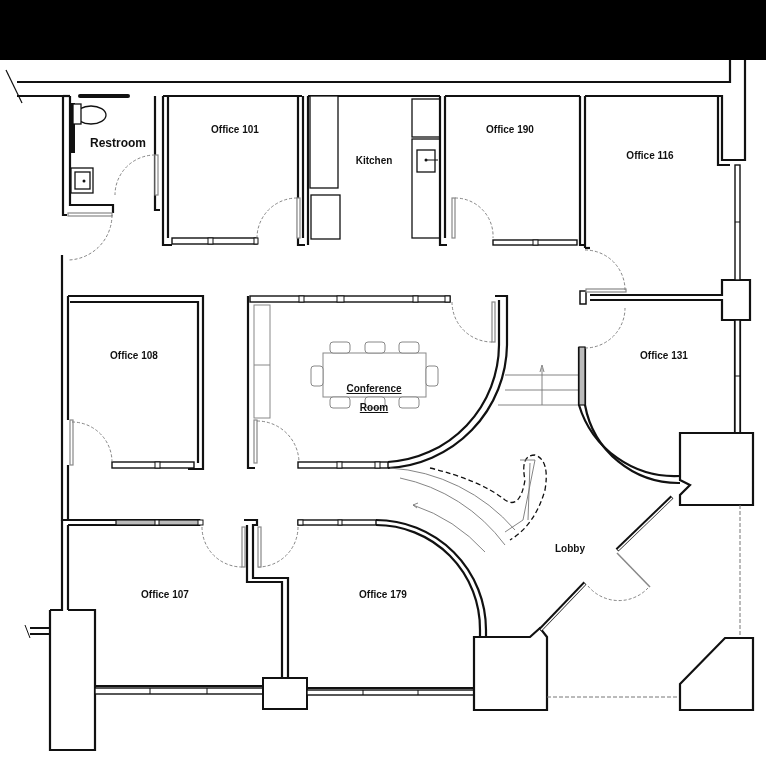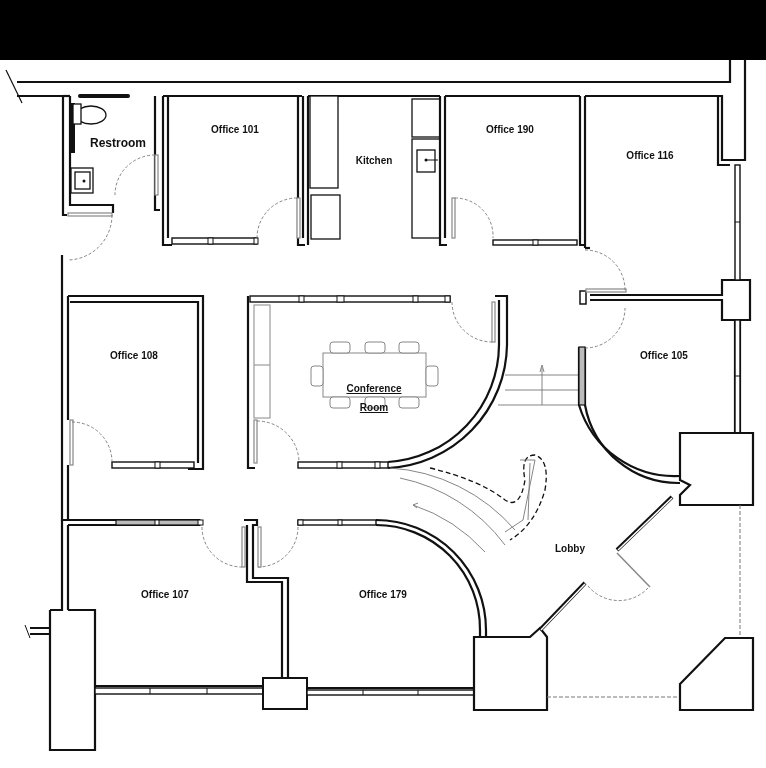--- a/index.html
+++ b/index.html
@@ -232,16 +232,16 @@
 <div class="label small" style="left:118px; top:143px;">Restroom</div>
 <div class="label" style="left:235px; top:129px;">Office 101</div>
 <div class="label" style="left:374px; top:160px;">Kitchen</div>
 <div class="label" style="left:510px; top:129px;">Office 190</div>
 <div class="label" style="left:650px; top:155px;">Office 116</div>
 <div class="label" style="left:134px; top:355px;">Office 108</div>
 <div class="label" style="left:374px; top:398px;text-decoration:underline;">
   <div>Conference</div>
   <div>Room</div>
 </div>
-<div class="label" style="left:664px; top:355px;">Office 105</div>
+<div class="label" style="left:664px; top:355px;">Office 131</div>
 <div class="label" style="left:570px; top:548px;">Lobby</div>
 <div class="label" style="left:165px; top:594px;">Office 107</div>
 <div class="label" style="left:383px; top:594px;">Office 179</div>
 
 </body></html>

